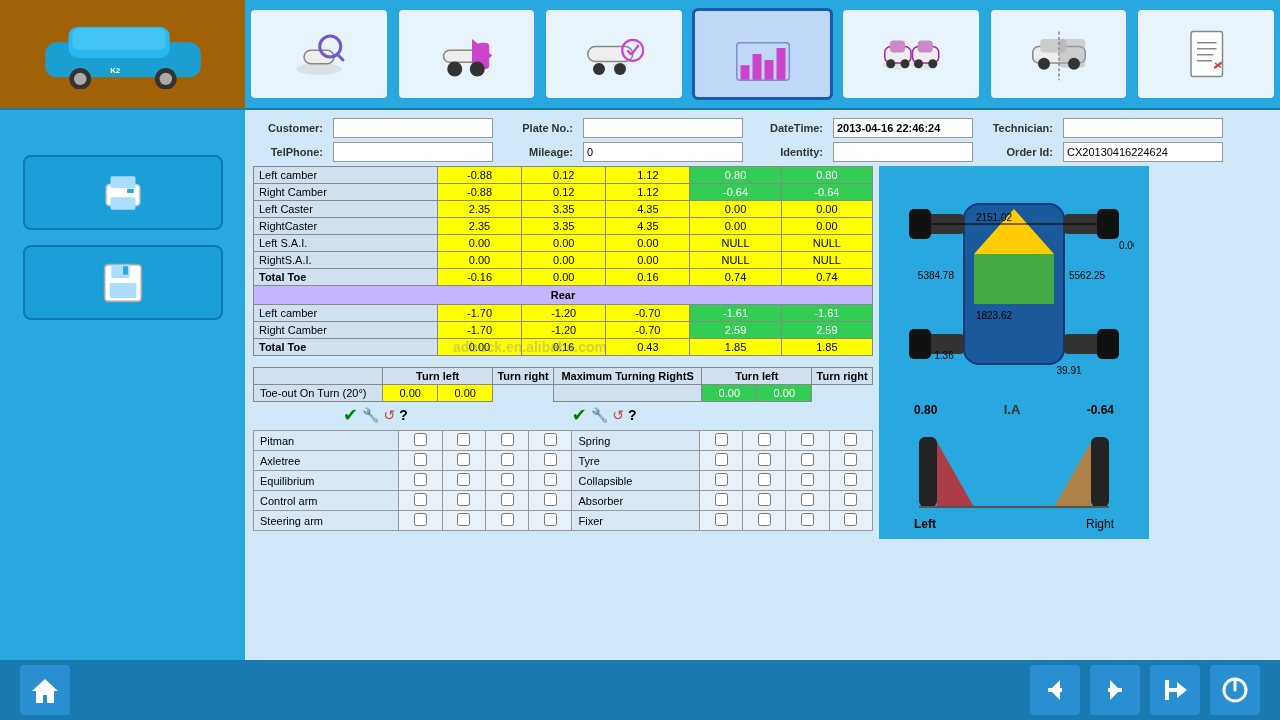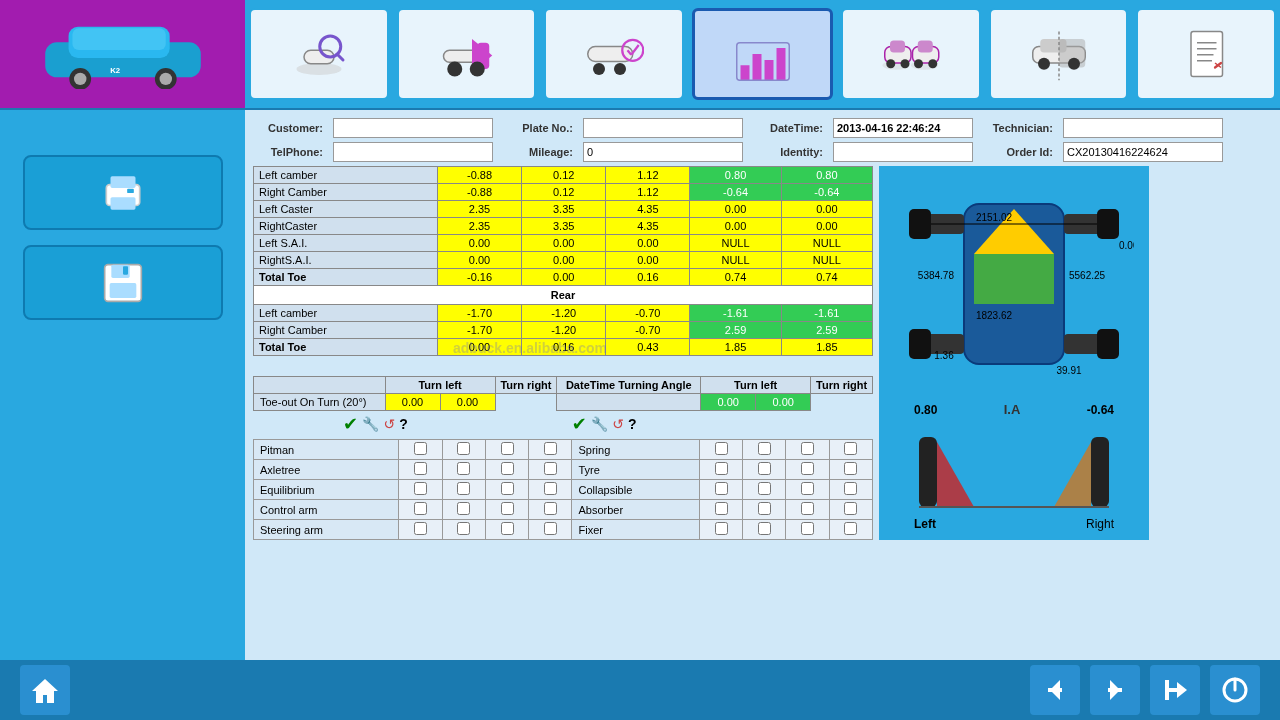--- a/index.html
+++ b/index.html
@@ -7,21 +7,21 @@
 
     
     .toolbar {
       display: flex;
       height: 110px;
       background: #29a8e0;
       border-bottom: 2px solid #1a7ab0;
     }
     .toolbar-car {
       width: 245px;
-      background: #a21caf;
+      background: #a16207;
       display: flex;
       align-items: center;
       justify-content: center;
       overflow: hidden;
     }
     .car-shape {
       width: 200px;
       height: 70px;
     }
     .toolbar-buttons {
@@ -101,21 +101,21 @@
       font-size: 11px;
       padding: 0 3px;
     }
     .form-input-date {
       width: 140px;
       font-weight: bold;
     }
 
     
     .turn-section {
-      margin-top: 20px;
+      margin-top: 11px;
       font-size: 11px;
     }
 
     .checkbox-table {
       width: 100%;
       border-collapse: collapse;
       font-size: 11px;
       margin-top: 4px;
     }
     .checkbox-table td {
@@ -400,21 +400,21 @@
             <tr>
               <td class="row-label" style="font-weight:bold;">Total Toe</td>
               <td class="row-yellow">-0.16</td>
               <td class="row-yellow">0.00</td>
               <td class="row-yellow">0.16</td>
               <td class="row-yellow">0.74</td>
               <td class="row-yellow">0.74</td>
             </tr>
 
             <tr>
-              <td colspan="6" style="background:#ffffff;font-weight:bold;text-align:center;padding:3px;">Rear</td>
+              <td colspan="6" style="background:#c4b5fd;font-weight:bold;text-align:center;padding:3px;">Rear</td>
             </tr>
 
             <tr>
               <td class="row-label">Left camber</td>
               <td class="row-yellow">-1.70</td>
               <td class="row-yellow">-1.20</td>
               <td class="row-yellow">-0.70</td>
               <td class="row-green">-1.61</td>
               <td class="row-green">-1.61</td>
             </tr>
@@ -437,21 +437,21 @@
           </tbody>
         </table>
 
         <div class="turn-section">
           <table style="border-collapse:collapse;font-size:11px;width:620px;">
             <tbody>
                 <tr>
               <td style="border:1px solid #888;background:#d0e0ee;padding:2px 6px;"></td>
               <td colspan="2" style="border:1px solid #888;background:#d0e0ee;text-align:center;padding:2px;font-weight:bold;">Turn left</td>
               <td colspan="2" style="border:1px solid #888;background:#d0e0ee;text-align:center;padding:2px;font-weight:bold;">Turn right</td>
-              <td style="border:1px solid #888;background:#d0e0ee;text-align:center;padding:2px;font-weight:bold;">DateTime Turning Angle</td>
+              <td style="border:1px solid #888;background:#d0e0ee;text-align:center;padding:2px;font-weight:bold;">Maximum Turning RightS</td>
               <td colspan="2" style="border:1px solid #888;background:#d0e0ee;text-align:center;padding:2px;font-weight:bold;">Turn left</td>
               <td colspan="2" style="border:1px solid #888;background:#d0e0ee;text-align:center;padding:2px;font-weight:bold;">Turn right</td>
             </tr>
             <tr>
               <td style="border:1px solid #888;background:#d0e0ee;padding:2px 6px;font-size:11px;">Toe-out On Turn (20°)</td>
               <td style="border:1px solid #888;background:#ffff00;text-align:center;width:55px;padding:2px;">0.00</td>
               <td style="border:1px solid #888;background:#ffff00;text-align:center;width:55px;padding:2px;">0.00</td>
               <td></td>
               <td></td>
               <td style="border:1px solid #888;background:#d0e0ee;padding:2px;"></td>

